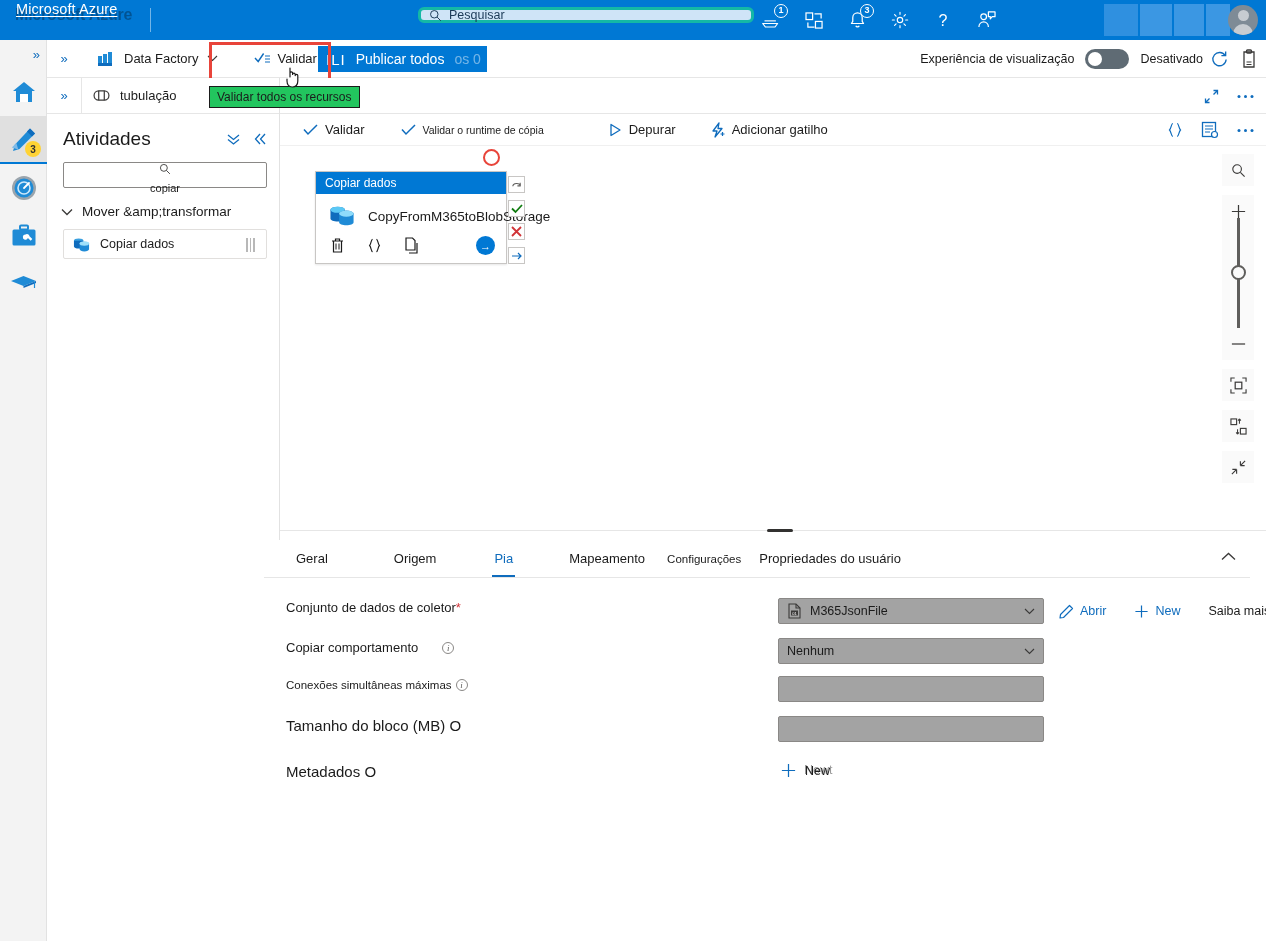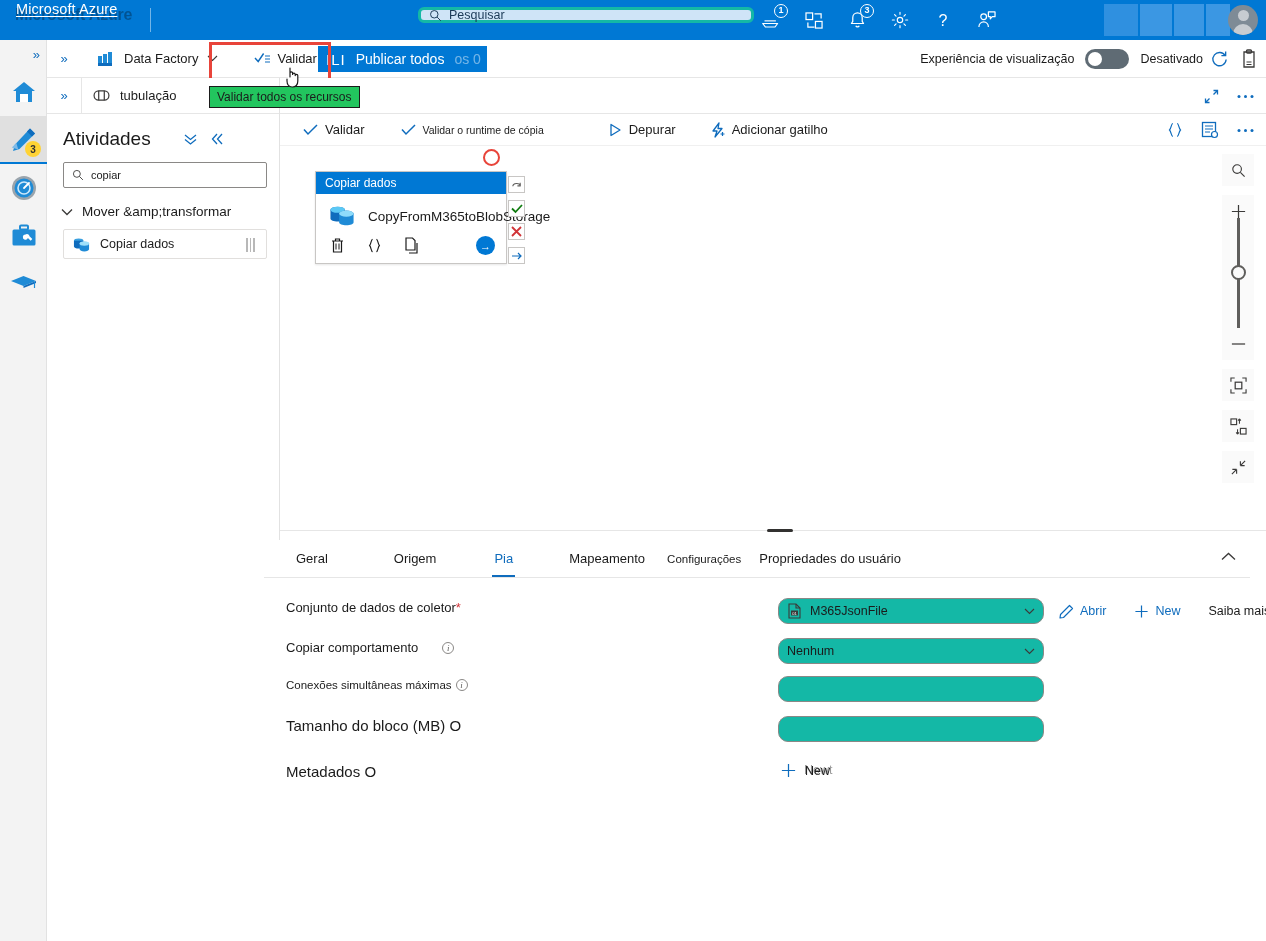--- a/index.html
+++ b/index.html
@@ -165,30 +165,30 @@
   .pipe-tab-expand {
     width: 34px; height: 36px; display: flex; align-items: center;
     justify-content: center; color: #0f6cbd; font-size: 13px; cursor: pointer;
   }
   .pipe-tab {
     display: flex; align-items: center; gap: 9px; height: 36px;
     padding: 0 10px; font-size: 13px; cursor: pointer;
     border-left: 1px solid #e6e6e6;
   }
   .act-head {
-    display: flex; align-items: center; 
+    display: flex; align-items: center; justify-content: space-between;
     padding: 14px 12px 6px 16px;
     gap: 32px;
   }
   .act-title { font-size: 19px; color: #1b1b1b; }
   .act-head-ico { display: flex; gap: 12px; color: #0f6cbd; font-size: 14px; }
   .act-search {
     margin: 6px 12px 0 16px; height: 26px; border: 1px solid #8a8886;
     border-radius: 2px; display: flex; align-items: center; gap: 7px;
-    padding: 0 8px; background: #fff;
+    padding: 0 8px; background: #fff; flex-direction: column;
   }
   .act-search .val { font-size: 11px; color: #1b1b1b; }
   .act-group {
     display: flex; align-items: center; gap: 9px;
     margin: 16px 12px 0 14px; font-size: 13.5px; cursor: pointer;
   }
   .act-item {
     margin: 10px 12px 0 16px; height: 30px; border: 1px solid #e1dfdd;
     border-radius: 2px; display: flex; align-items: center; gap: 9px;
     padding: 0 8px; background: #fff; cursor: grab; position: relative;
@@ -323,21 +323,21 @@
   .flabel.small { font-size: 11.5px; }
   .req { color: #d13438; font-size: 13px; vertical-align: super; }
   .infoi {
     display: inline-flex; width: 12px; height: 12px; border-radius: 50%;
     border: 1px solid #8a8886; color: #5f5e5c; font-size: 9px;
     align-items: center; justify-content: center; margin-left: 4px;
     vertical-align: super; font-style: italic; font-family: "Liberation Serif", serif;
   }
   .fctl {
     position: absolute; left: 514px; height: 26px; width: 266px;
-    border: 1px solid #8a8886; border-radius: 10px; background: #14b8a6;
+    border: 1px solid #8a8886; border-radius: 2px; background: #a3a3a3;
     display: flex; align-items: center; padding: 0 8px; gap: 8px;
   }
   .fctl .val { font-size: 12.5px; color: #1b1b1b; flex: 1; }
   .chev { color: #3b3a39; font-size: 11px; }
   .linkbtn {
     display: flex; align-items: center; gap: 6px; font-size: 12.5px;
     color: #0f6cbd; cursor: pointer; white-space: nowrap;
   }
   svg { display: block; }
 </style>

